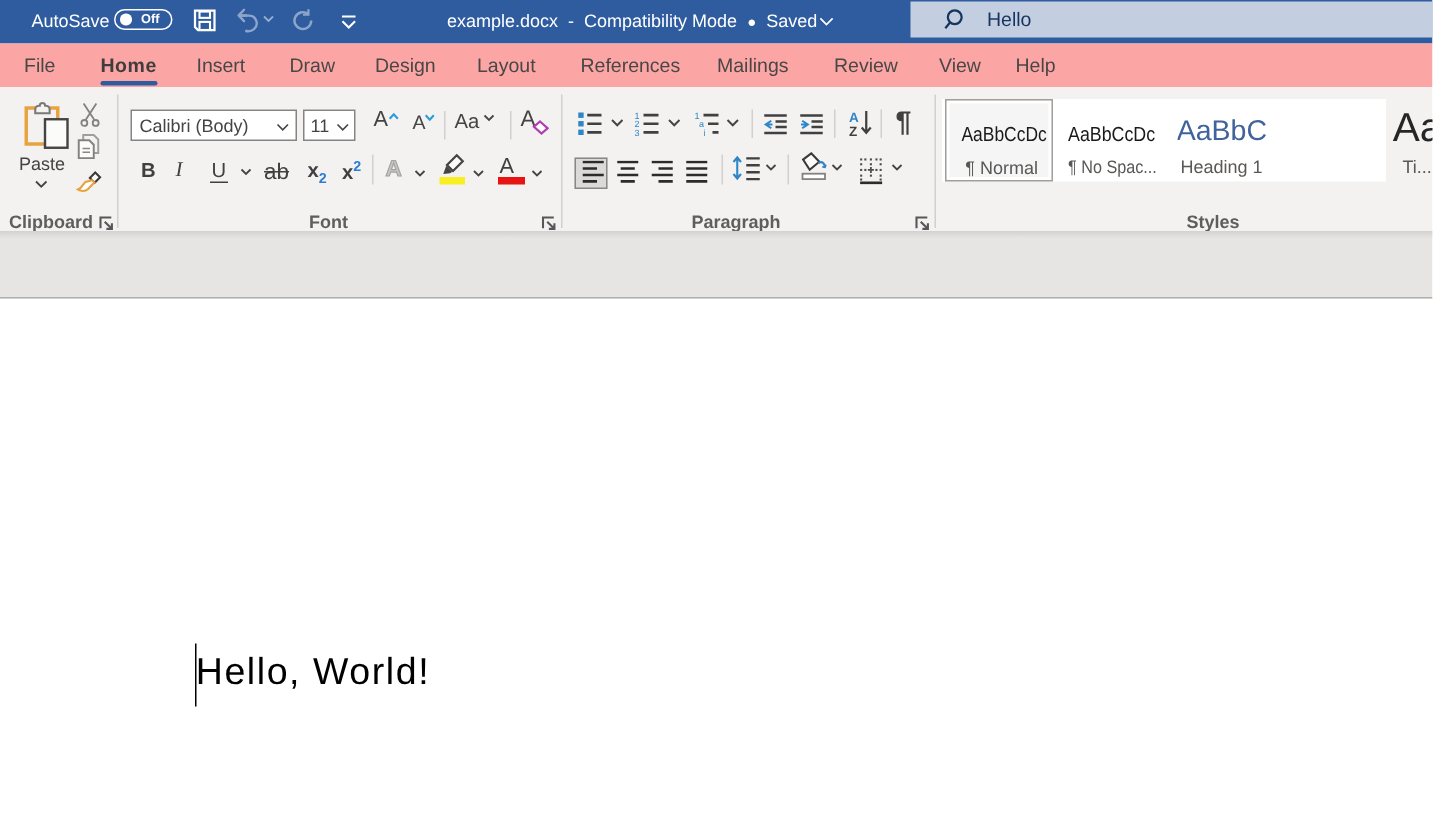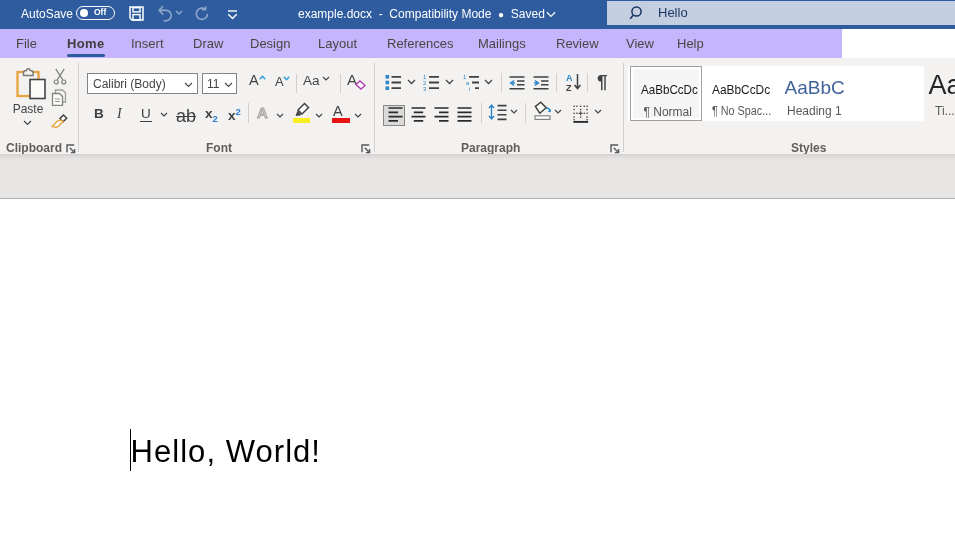--- a/index.html
+++ b/index.html
@@ -10,21 +10,21 @@
 
 #titlebar { position:absolute; left:0; top:0; width:955px; height:29px; background:#2e5c9e; }
 #titlebar .t { position:absolute; color:#ffffff; font-size:12px; line-height:29px; white-space:nowrap; }
 #autosave-toggle { position:absolute; left:76px; top:6px; width:39px; height:14px;
   border:1.4px solid #ffffff; border-radius:8px; }
 #autosave-knob { position:absolute; left:3px; top:2px; width:7.5px; height:7.5px; border-radius:50%; background:#ffffff; }
 #autosave-off { position:absolute; left:17px; top:0.2px; font-size:8.5px; color:#fff; line-height:11px; font-weight:bold;}
 #searchbox { position:absolute; left:607px; top:1px; width:348px; height:24px; background:#c3cee1; }
 #searchbox .s-txt { position:absolute; left:51px; top:4px; font-size:13px; color:#16345e; }
 
-#tabs { position:absolute; left:0; top:29px; width:842px; height:29px; background:#c4b5fd; }
+#tabs { position:absolute; left:0; top:29px; width:955px; height:29px; background:#fca5a5; }
 .tab { position:absolute; top:0; height:29px; line-height:29px; font-size:13px; color:#494745;
   text-align:center; white-space:nowrap; }
 #tab-home { font-weight:bold; color:#3f3e3c; letter-spacing:0.35px; }
 #home-underline { position:absolute; left:67px; top:25px; width:38px; height:3px; background:#2e5c9e; border-radius:2px;}
 
 #ribbon { position:absolute; left:0; top:58px; width:955px; height:96px; background:#f3f2f1; }
 .vsep { position:absolute; width:1px; background:#d2d0ce; }
 .gsep { position:absolute; width:1px; top:5px; height:89px; background:#d2d0ce; }
 .glabel { position:absolute; top:83px; font-size:12px; color:#605e5c; white-space:nowrap;font-weight:bold; }
 .launch { position:absolute; width:10px; height:10px; }
@@ -33,21 +33,21 @@
 .combo { position:absolute; background:#fff; border:1px solid #848484; }
 
 #gallery { position:absolute; left:628px; top:8px; width:296px; height:55px; background:#ffffff; }
 .card { position:absolute; top:0; width:72px; height:55px; text-align:center; }
 .card .l1 { position:absolute; top:14px; font-size:13.5px; color:#1a1a1a; white-space:nowrap; }
 .card .l2 { position:absolute; top:37.5px; font-size:12px; color:#5a5856; white-space:nowrap; }
 
 #band { position:absolute; left:0; top:154px; width:955px; height:44.5px; background:#e6e5e4; border-bottom:1px solid #b2b0ae;}
 #band-shadow { position:absolute; left:0; top:154px; width:955px; height:5px;
   background:linear-gradient(#d4d2d0,#e6e5e4); }
-#doc-text { position:absolute; left:130.5px; top:434px; font-size:31px; letter-spacing:1.05px; color:#000; white-space:nowrap; }
+#doc-text { position:absolute; left:130.5px; top:434px; font-size:25px; letter-spacing:1.05px; color:#000; white-space:nowrap; }
 #cursor { position:absolute; left:130px; top:429px; width:1.3px; height:41.5px; background:#000; }
 </style>
 </head>
 <body>
 <div id="app">
 
   <div id="titlebar">
     <div class="t" style="left:21px;">AutoSave</div>
     <div id="autosave-toggle">
         <div id="autosave-knob"></div>
@@ -168,21 +168,21 @@
     <svg class="abs" style="left:354px;top:22px;" width="12" height="10" viewBox="0 0 12 10">
       <path d="M6 1 L11 5.5 L7 9 L2 4.5 z" fill="#fff" stroke="#b13eb1" stroke-width="1.5"></path>
     </svg>
 
     <div class="abs" style="left:94px;top:48px;font-size:13.5px;font-weight:bold;color:#404040;">B</div>
     <div class="abs" style="left:117px;top:48px;font-size:14px;font-style:italic;color:#404040;font-family:'Liberation Serif',serif;">I</div>
     <div class="abs" style="left:140px;top:48px;font-size:13.5px;color:#404040;border-bottom:1.4px solid #404040;padding:0 1px 0px 1px;">U</div>
     <svg class="abs" style="left:160px;top:54px;" width="8" height="6" viewBox="0 0 8 6">
         <path d="M1 1 l3 3 l3-3" fill="none" stroke="#444" stroke-width="1.2"></path>
       </svg>
-    <div class="abs" style="left:176px;top:48px;font-size:18px;color:#404040;text-decoration:line-through;">ab</div>
+    <div class="abs" style="left:176px;top:48px;font-size:15px;color:#404040;text-decoration:line-through;">ab</div>
     <div class="abs" style="left:205px;top:48px;font-size:13.5px;font-weight:bold;color:#404040;">x<span style="font-size:9.5px;color:#2b7cd3;vertical-align:-4px;">2</span></div>
     <div class="abs" style="left:228px;top:48px;font-size:13.5px;font-weight:bold;color:#404040;">x<span style="font-size:9.5px;color:#2b7cd3;vertical-align:5px;">2</span></div>
     <div class="vsep" style="left:248px;top:45px;height:20px;"></div>
     <div class="abs" style="left:257px;top:46px;font-size:15px;font-weight:bold;color:#c8c6c4;-webkit-text-stroke:0.8px #a5a3a1;">A</div>
     <svg class="abs" style="left:276px;top:55px;" width="8" height="6" viewBox="0 0 8 6">
         <path d="M1 1 l3 3 l3-3" fill="none" stroke="#444" stroke-width="1.2"></path>
       </svg>
 
     <svg class="abs" style="left:292px;top:44px;" width="20" height="15" viewBox="0 0 20 15">
       <path d="M12.5 1.5 l4 4 -6.5 6.5 -4 -4 z" fill="#fbfbfa" stroke="#444" stroke-width="1.5"></path>

